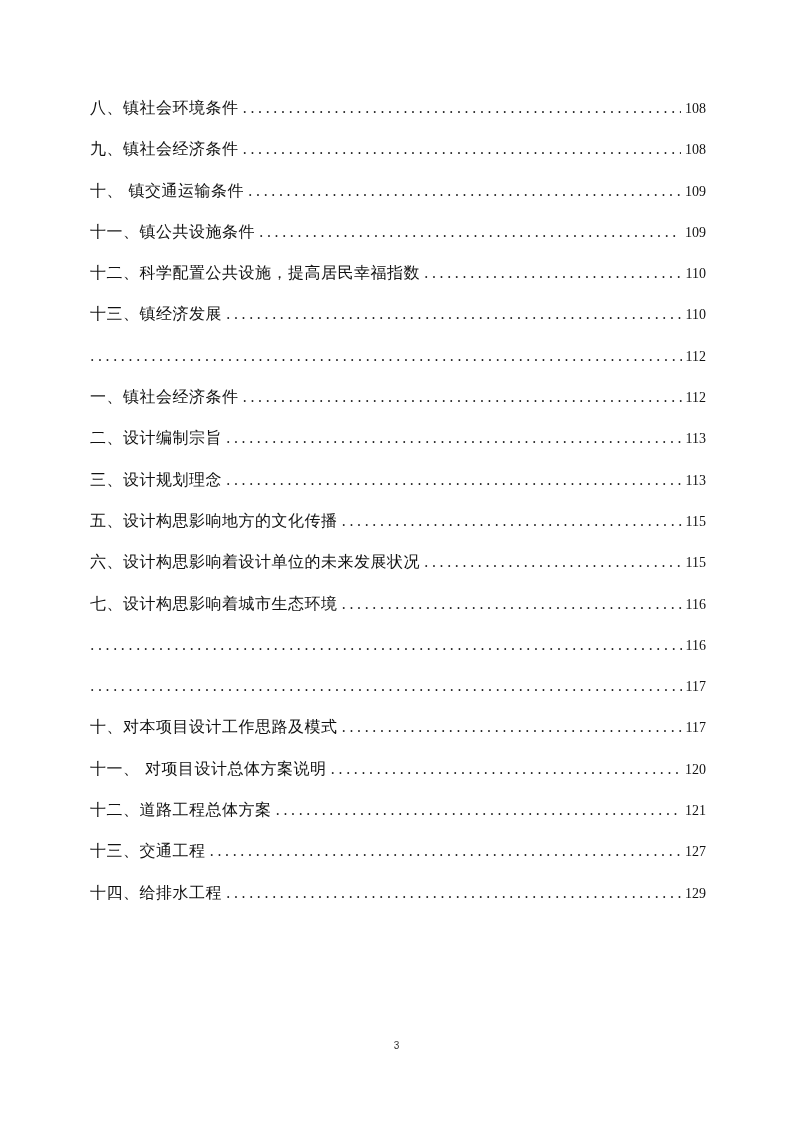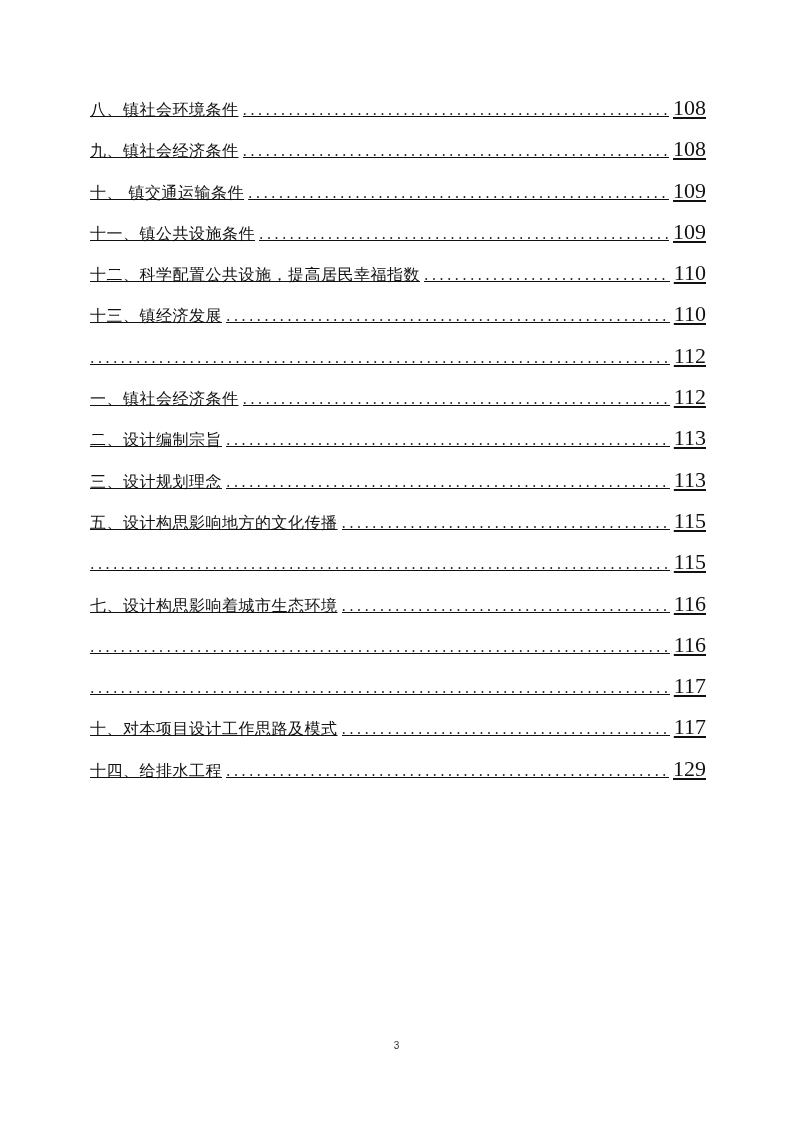--- a/index.html
+++ b/index.html
@@ -1,23 +1,23 @@
 <!DOCTYPE html>
 <html><head>
   <meta charset="utf-8">
   <style>
     html, body { margin: 0; padding: 0; background: #ffffff; }
     body { width: 793px; height: 1122px; position: relative; overflow: hidden;
            font-family: "DejaVu Serif", "Liberation Serif", serif; color: #111; }
     .toc { position: absolute; left: 90px; top: 96px; width: 616px; }
-    .toc-row { display: flex; align-items: baseline; height: 41.3px; font-size: 16px; line-height: 24px; white-space: nowrap; text-decoration: underline; }
+    .toc-row { display: flex; align-items: baseline; height: 41.3px; font-size: 16px; line-height: 24px; white-space: nowrap; }
     .toc-title { flex: 0 0 auto; padding-right: 4px; letter-spacing: 0.5px; }
     .toc-leader { flex: 1 1 auto; overflow: hidden; color: #222; letter-spacing: 3.2px; font-size: 14px; }
     .toc-leader::before { content: "................................................................................................................................"; }
-    .toc-page { flex: 0 0 auto; padding-left: 4px; font-family: "Liberation Serif", serif; font-size: 22px; }
+    .toc-page { flex: 0 0 auto; padding-left: 4px; font-family: "Liberation Serif", serif; font-size: 14px; }
     .page-number { position: absolute; top: 1040px; left: 0; width: 793px; text-align: center;
                    font-family: "Liberation Sans", sans-serif; font-size: 10px; color: #333; }
   </style>
 </head>
 <body>
 
 <div class="toc">
   <div class="toc-row">
       <span class="toc-title">八、镇社会环境条件</span>
       <span class="toc-leader"></span>
@@ -66,20 +66,21 @@
       <span class="toc-title">三、设计规划理念</span>
       <span class="toc-leader"></span>
       <span class="toc-page">113</span>
     </div>
   <div class="toc-row">
       <span class="toc-title">五、设计构思影响地方的文化传播</span>
       <span class="toc-leader"></span>
       <span class="toc-page">115</span>
     </div>
   <div class="toc-row">
+      <span class="toc-title">六、设计构思影响着设计单位的未来发展状况</span>
       <span class="toc-leader"></span>
       <span class="toc-page">115</span>
     </div>
   <div class="toc-row">
       <span class="toc-title">七、设计构思影响着城市生态环境</span>
       <span class="toc-leader"></span>
       <span class="toc-page">116</span>
     </div>
   <div class="toc-row">
       <span class="toc-leader"></span>
@@ -88,19 +89,34 @@
   <div class="toc-row">
       <span class="toc-leader"></span>
       <span class="toc-page">117</span>
     </div>
   <div class="toc-row">
       <span class="toc-title">十、对本项目设计工作思路及模式</span>
       <span class="toc-leader"></span>
       <span class="toc-page">117</span>
     </div>
   <div class="toc-row">
+      <span class="toc-title">十一、 对项目设计总体方案说明</span>
+      <span class="toc-leader"></span>
+      <span class="toc-page">120</span>
+    </div>
+  <div class="toc-row">
+      <span class="toc-title">十二、道路工程总体方案</span>
+      <span class="toc-leader"></span>
+      <span class="toc-page">121</span>
+    </div>
+  <div class="toc-row">
+      <span class="toc-title">十三、交通工程</span>
+      <span class="toc-leader"></span>
+      <span class="toc-page">127</span>
+    </div>
+  <div class="toc-row">
       <span class="toc-title">十四、给排水工程</span>
       <span class="toc-leader"></span>
       <span class="toc-page">129</span>
     </div>
 </div>
 
 <div class="page-number">3</div>
 
 </body></html>

